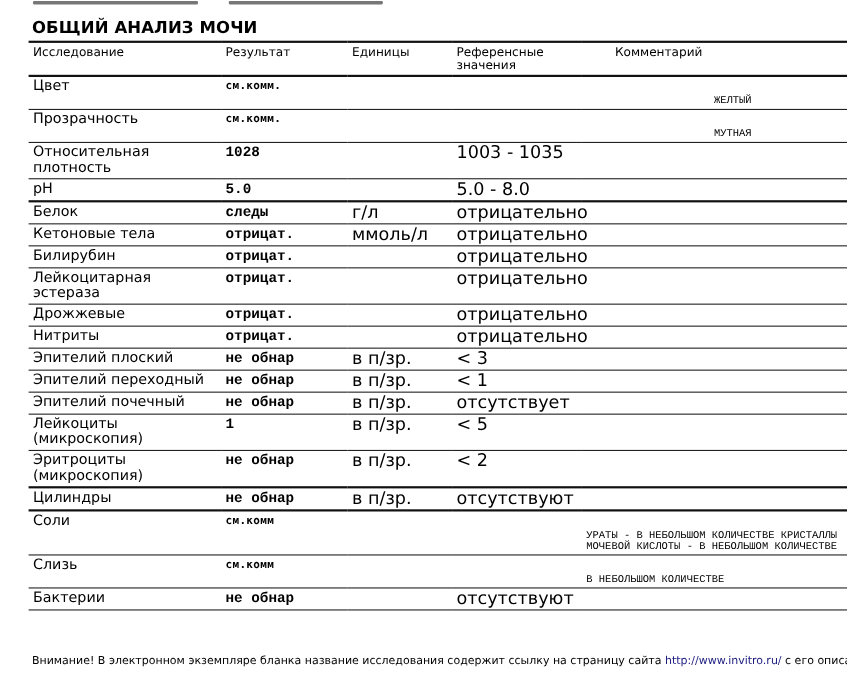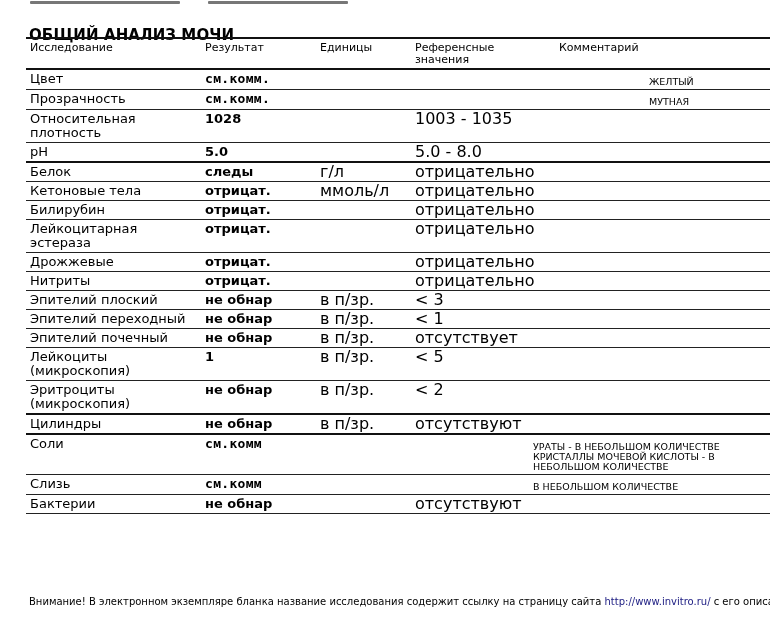--- a/index.html
+++ b/index.html
@@ -1,32 +1,32 @@
 <!DOCTYPE html>
 <html><head>
 <meta charset="utf-8">
 <style>
   html, body { margin:0; padding:0; background:#ffffff; }
   body { width:770px; height:625px; position:relative; overflow:hidden;
          font-family:"DejaVu Sans", sans-serif; color:#000; }
   .cutoff { position:absolute; left:30px; top:-9px; height:12px; font-size:11px; color:#555; white-space:nowrap; }
   .cutoff span { display:inline-block; height:3px; background:#777; border-radius:1px; margin-right:8px; vertical-align:bottom; }
-  .title { position:absolute; left:29px; top:26px; font-size:15px; font-weight:bold; letter-spacing:0.1px; }
+  .title { position:absolute; left:29px; top:16px; font-size:15px; font-weight:bold; letter-spacing:0.1px; }
   table { position:absolute; left:26px; top:37px; width:744px; border-collapse:collapse; table-layout:fixed; }
   td, th { padding:0 0 0 4px; vertical-align:top; text-align:left; }
   th { font-weight:normal; font-size:11px; line-height:12px; padding-top:3px; padding-bottom:1px; height:25px; }
   thead tr { border-top:2px solid #111; border-bottom:2px solid #111; }
   tbody tr { border-bottom:1.5px solid #222; }
   tbody tr.thick { border-bottom:2.5px solid #111; }
   td { font-size:13px; line-height:14px; padding-top:2px; padding-bottom:2px; }
   td.name { color:#000000; }
-  td.result { font-weight:bold; font-size:13px; }
-  td.result.mono { font-family:"DejaVu Sans Mono", monospace; font-weight:bold; font-size:13px; letter-spacing:0.3px; }
+  td.result { font-weight:bold; font-size:13px;font-family:Liberation Mono, monospace; }
+  td.result.mono { font-family:"DejaVu Sans Mono", monospace; font-weight:bold; font-size:10px; letter-spacing:0.3px; }
   td.units, td.ref { font-size:16px; }
-  td.comment { font-size:9.5px; line-height:10px; text-transform:uppercase; padding-top:7px; }
+  td.comment { font-size:9.5px; line-height:10px; text-transform:uppercase; padding-top:17px;font-family:Liberation Mono, monospace; }
   td.comment.center { padding-left:0; }
   .col1 { width:175px; } .col2 { width:115px; } .col3 { width:95px; } .col4 { width:118px; } .col5 { width:auto; }
   .footer { position:absolute; left:29px; top:596px; font-size:10px; white-space:nowrap; }
   .footer a { color:#1a1a80; text-decoration:none; }
 </style>
 </head>
 <body>
 
 <div class="cutoff"><span style="width:150px"></span><span style="width:140px;margin-left:20px"></span></div>
 

